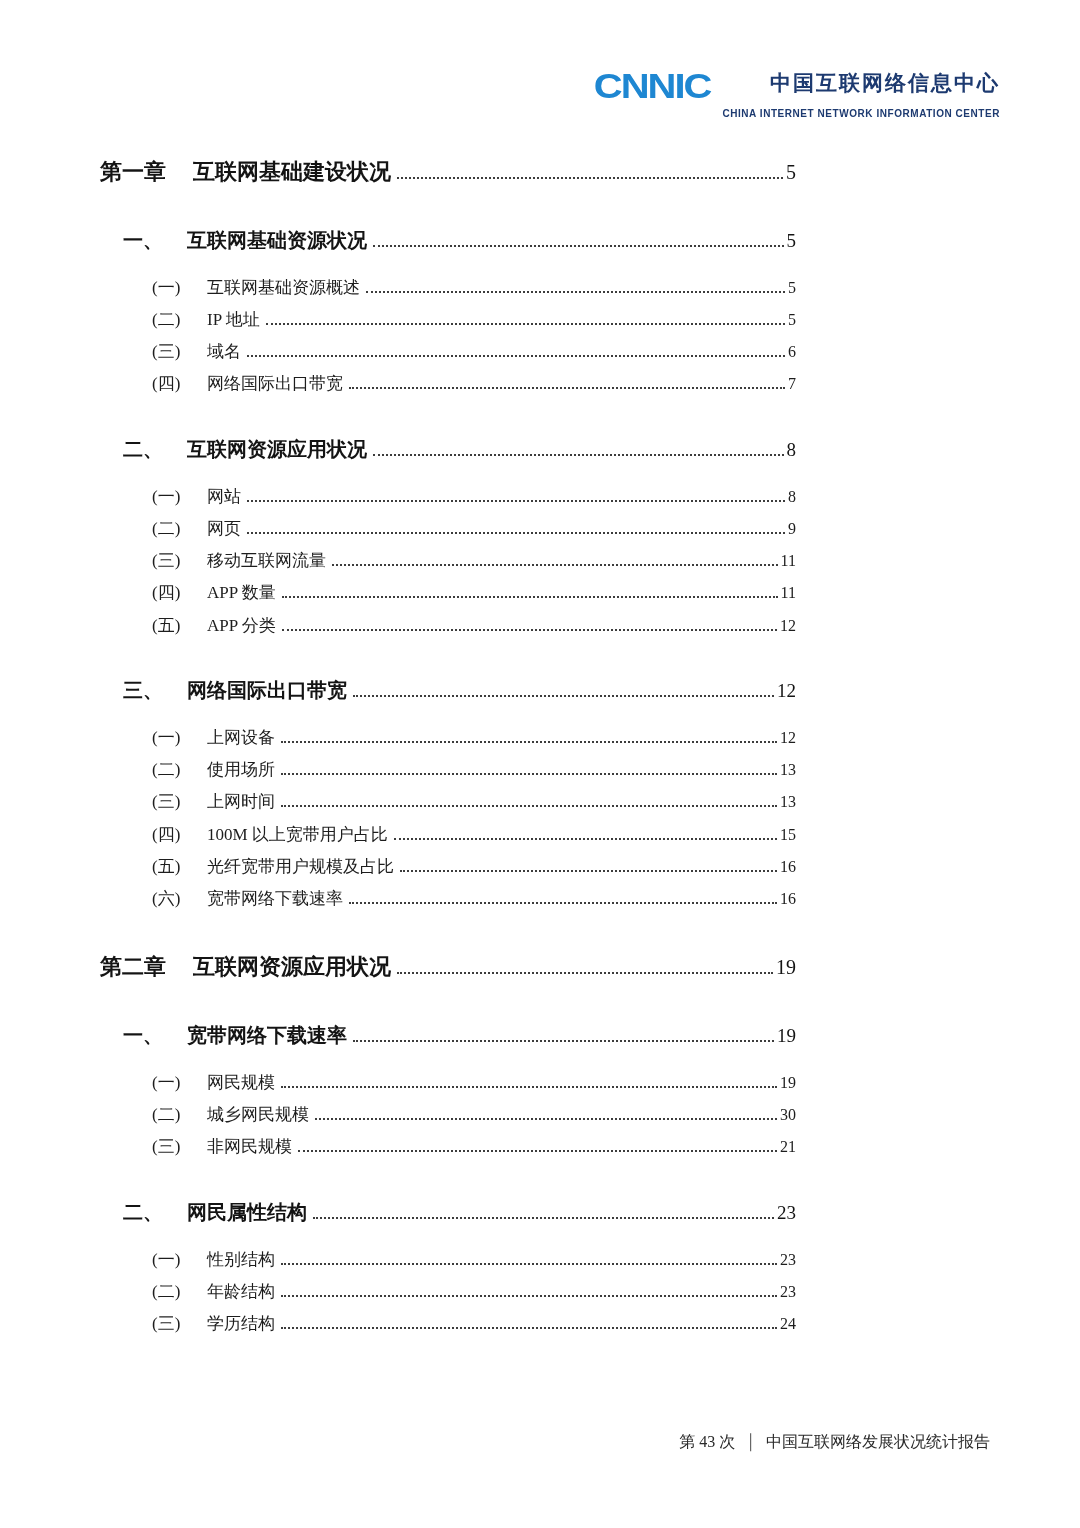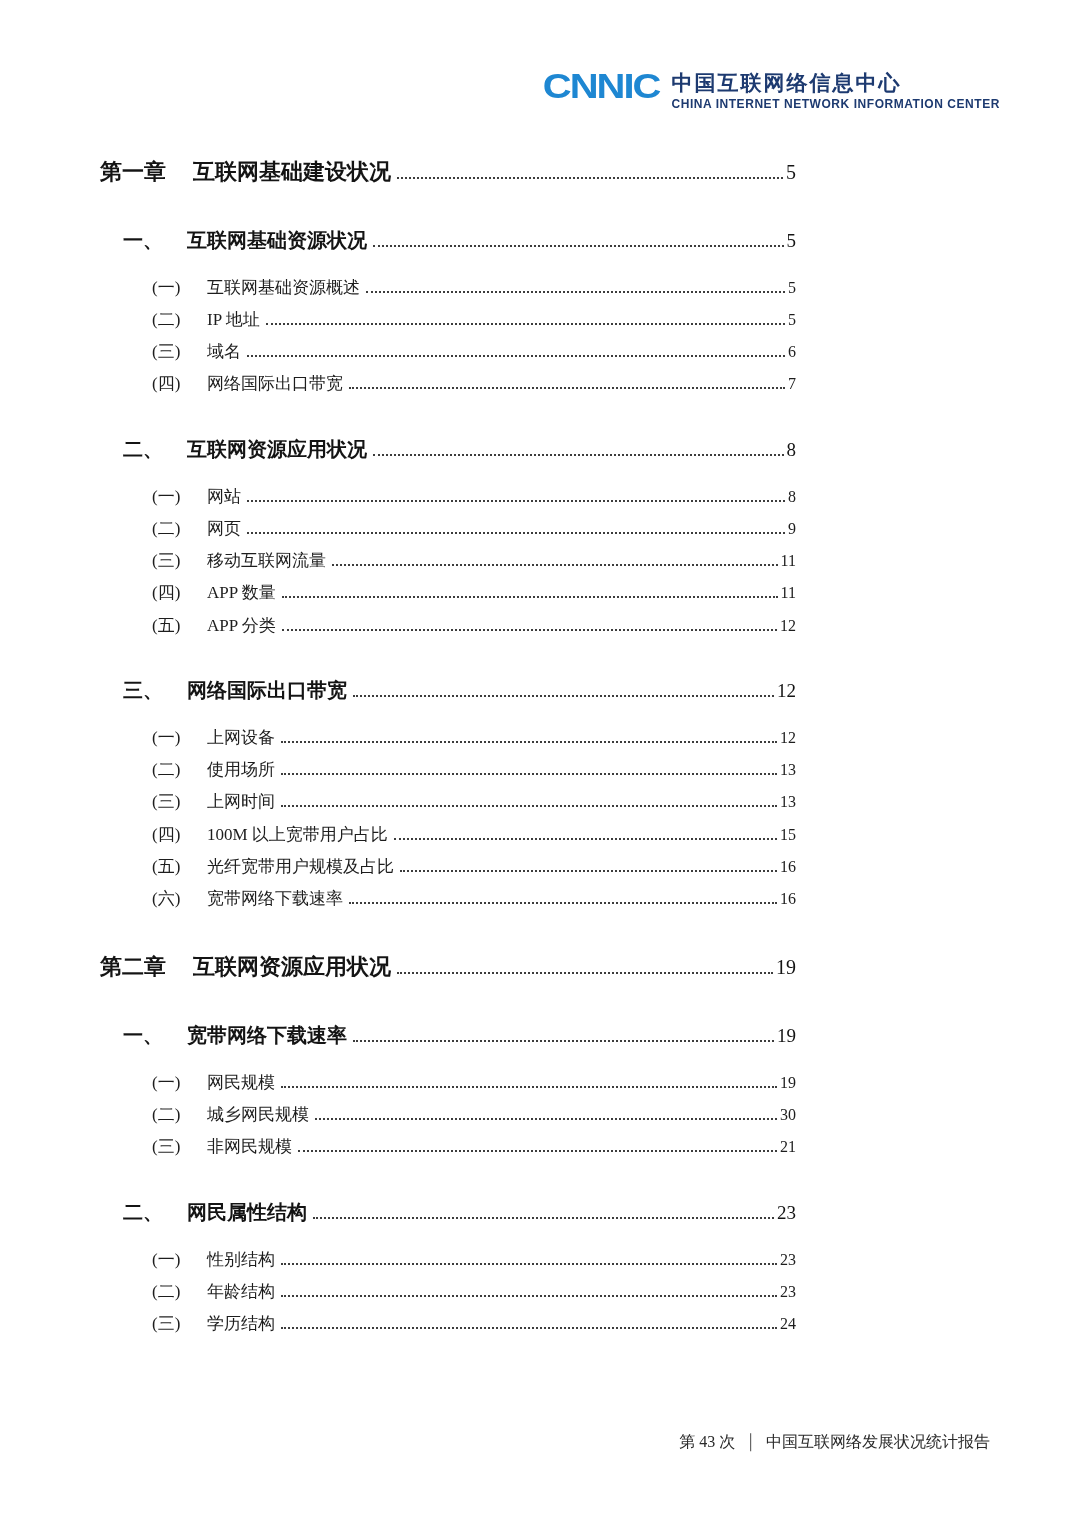--- a/index.html
+++ b/index.html
@@ -32,36 +32,36 @@
   .logo-wordmark{
     font-family:"Liberation Sans","DejaVu Sans",sans-serif;
     font-weight:bold;
     font-size:40px;
     line-height:0.82;
     letter-spacing:-2px;
     color:var(--brand-blue);
     transform:scaleY(0.88);
     transform-origin:top left;
   }
-  .logo-names{display:flex;flex-direction:column;}
+  .logo-names{display:flex;flex-direction:column;text-align:right;}
   .logo-cn{
     font-family:"Liberation Serif","DejaVu Serif",serif;
     font-weight:bold;
     font-size:21px;
     line-height:1.05;
     letter-spacing:2px;
     color:var(--brand-navy);
     white-space:nowrap;
   }
   .logo-en{
     font-family:"Liberation Sans","DejaVu Sans",sans-serif;
     font-weight:bold;
-    font-size:12px;
+    font-size:10px;
     letter-spacing:0.55px;
-    margin-top:3px;
+    margin-top:14px;
     color:var(--brand-navy);
     white-space:nowrap;
   }
 
   
   .toc{
     position:absolute;
     left:100px;
     top:158px;
     width:696px;

